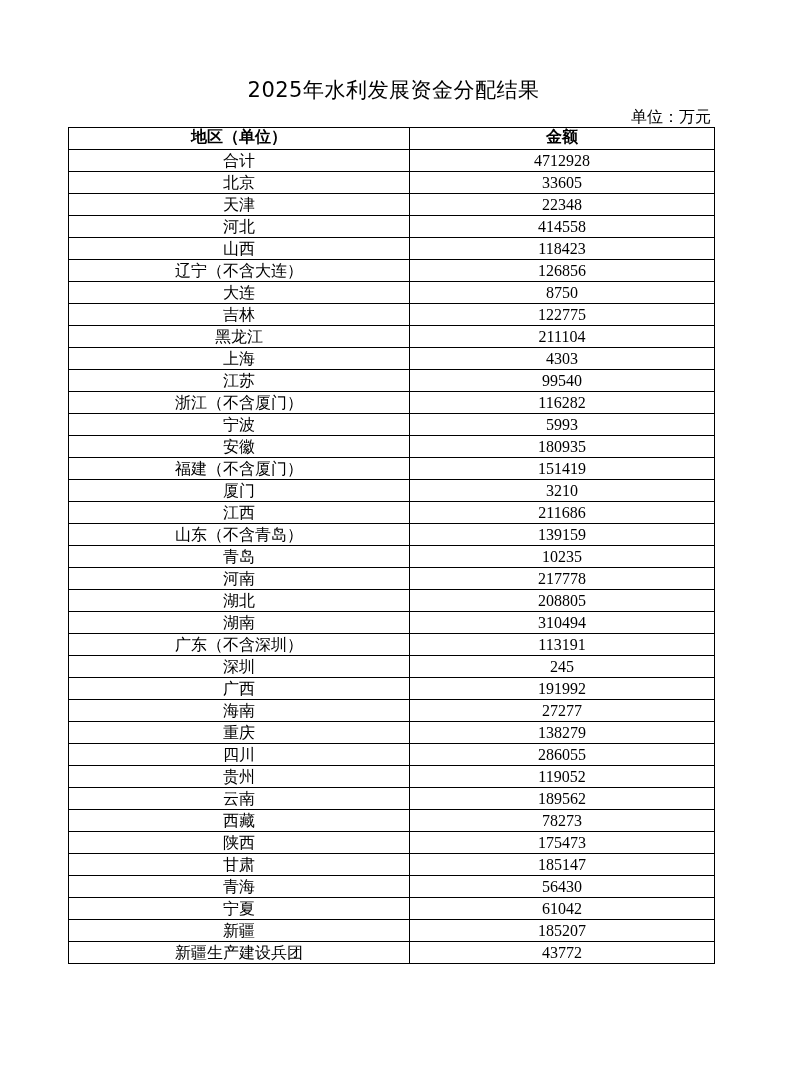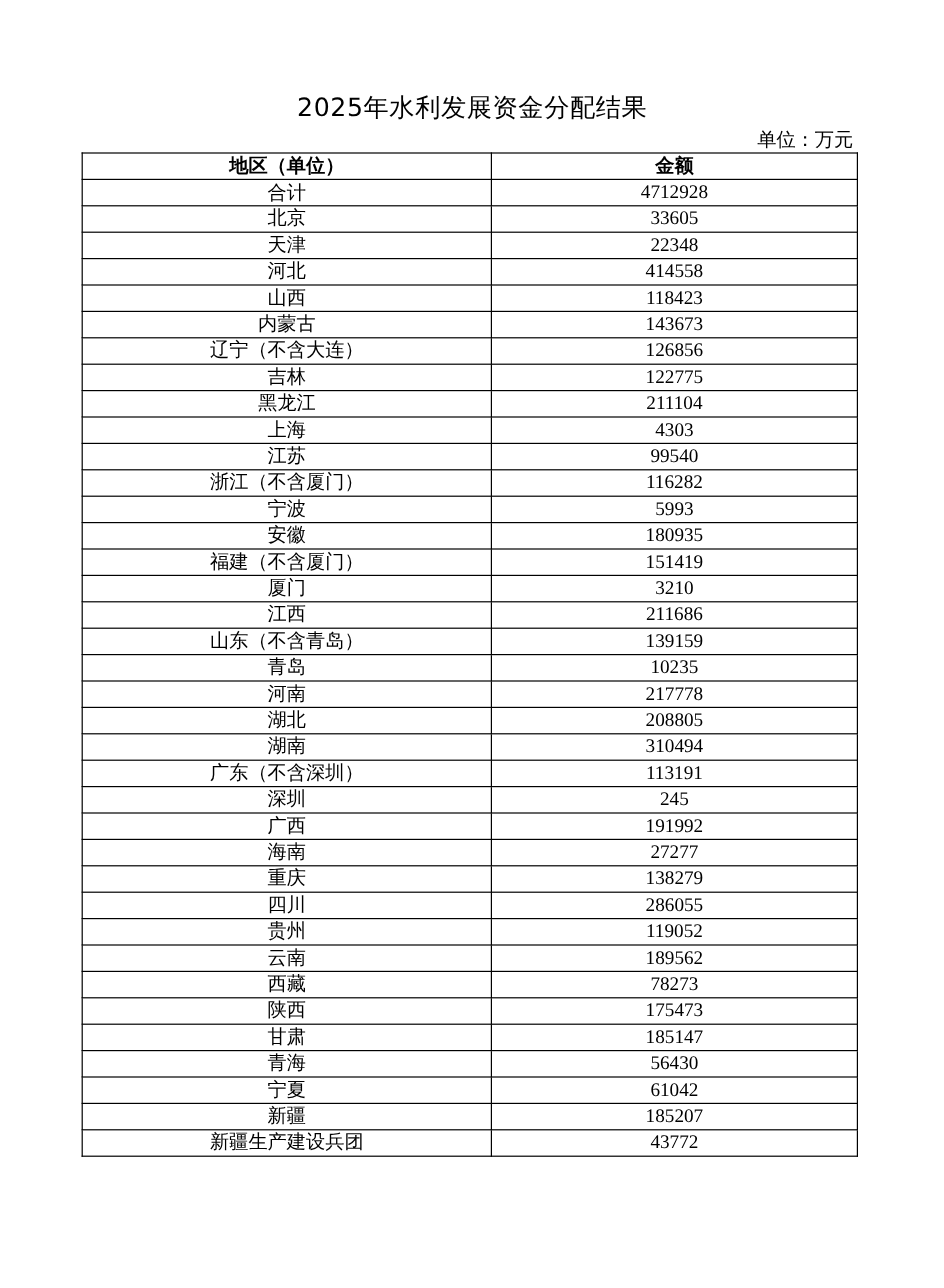--- a/index.html
+++ b/index.html
@@ -3,21 +3,21 @@
 <meta charset="utf-8">
 <style>
   html, body { margin: 0; padding: 0; background: #ffffff; }
   body { width: 787px; height: 1073px; position: relative; overflow: hidden; font-family: "Liberation Serif", "DejaVu Serif", serif; color: #000; }
   .title { position: absolute; left: 0; width: 787px; top: 76px; text-align: center; font-family: "DejaVu Sans", "Liberation Sans", sans-serif; font-size: 21px; line-height: 28px; letter-spacing: 0.5px; }
   .unit { position: absolute; right: 76px; top: 106px; font-family: "DejaVu Sans", "Liberation Sans", sans-serif; font-size: 16px; line-height: 22px; margin-left: 20px; }
   table.alloc { position: absolute; left: 68px; top: 127px; width: 646px; border-collapse: collapse; table-layout: fixed; }
   table.alloc col.c1 { width: 341px; }
   table.alloc col.c2 { width: 305px; }
   table.alloc td, table.alloc th { border: 1.5px solid #000; height: 21px; padding: 0; text-align: center; vertical-align: middle; font-size: 16px; line-height: 21px; overflow: hidden; white-space: nowrap; }
-  table.alloc th { font-family: Liberation Serif, serif; font-weight: bold; }
+  table.alloc th { font-family: Liberation Mono, monospace; font-weight: bold; }
   .region { font-family: Liberation Serif, serif; font-weight: normal; }
   .amount { font-family: "Liberation Serif", "DejaVu Serif", serif; font-size: 17px; }
   tr.total td { font-weight: normal; }
   tr.total td.region { font-family: "DejaVu Sans", "Liberation Sans", sans-serif; }
 </style>
 </head>
 <body>
 
 <div class="title">2025年水利发展资金分配结果</div>
 <div class="unit">单位：万元</div>
@@ -48,26 +48,26 @@
       </tr>
       <tr>
         <td class="region">河北</td>
         <td class="amount">414558</td>
       </tr>
       <tr>
         <td class="region">山西</td>
         <td class="amount">118423</td>
       </tr>
       <tr>
-        <td class="region">内蒙古</td>
-        <td class="amount">143673</td>
+        <td class="region">辽宁（不含大连）</td>
+        <td class="amount">126856</td>
       </tr>
       <tr>
-        <td class="region">辽宁（不含大连）</td>
-        <td class="amount">126856</td>
+        <td class="region">大连</td>
+        <td class="amount">8750</td>
       </tr>
       <tr>
         <td class="region">吉林</td>
         <td class="amount">122775</td>
       </tr>
       <tr>
         <td class="region">黑龙江</td>
         <td class="amount">211104</td>
       </tr>
       <tr>

